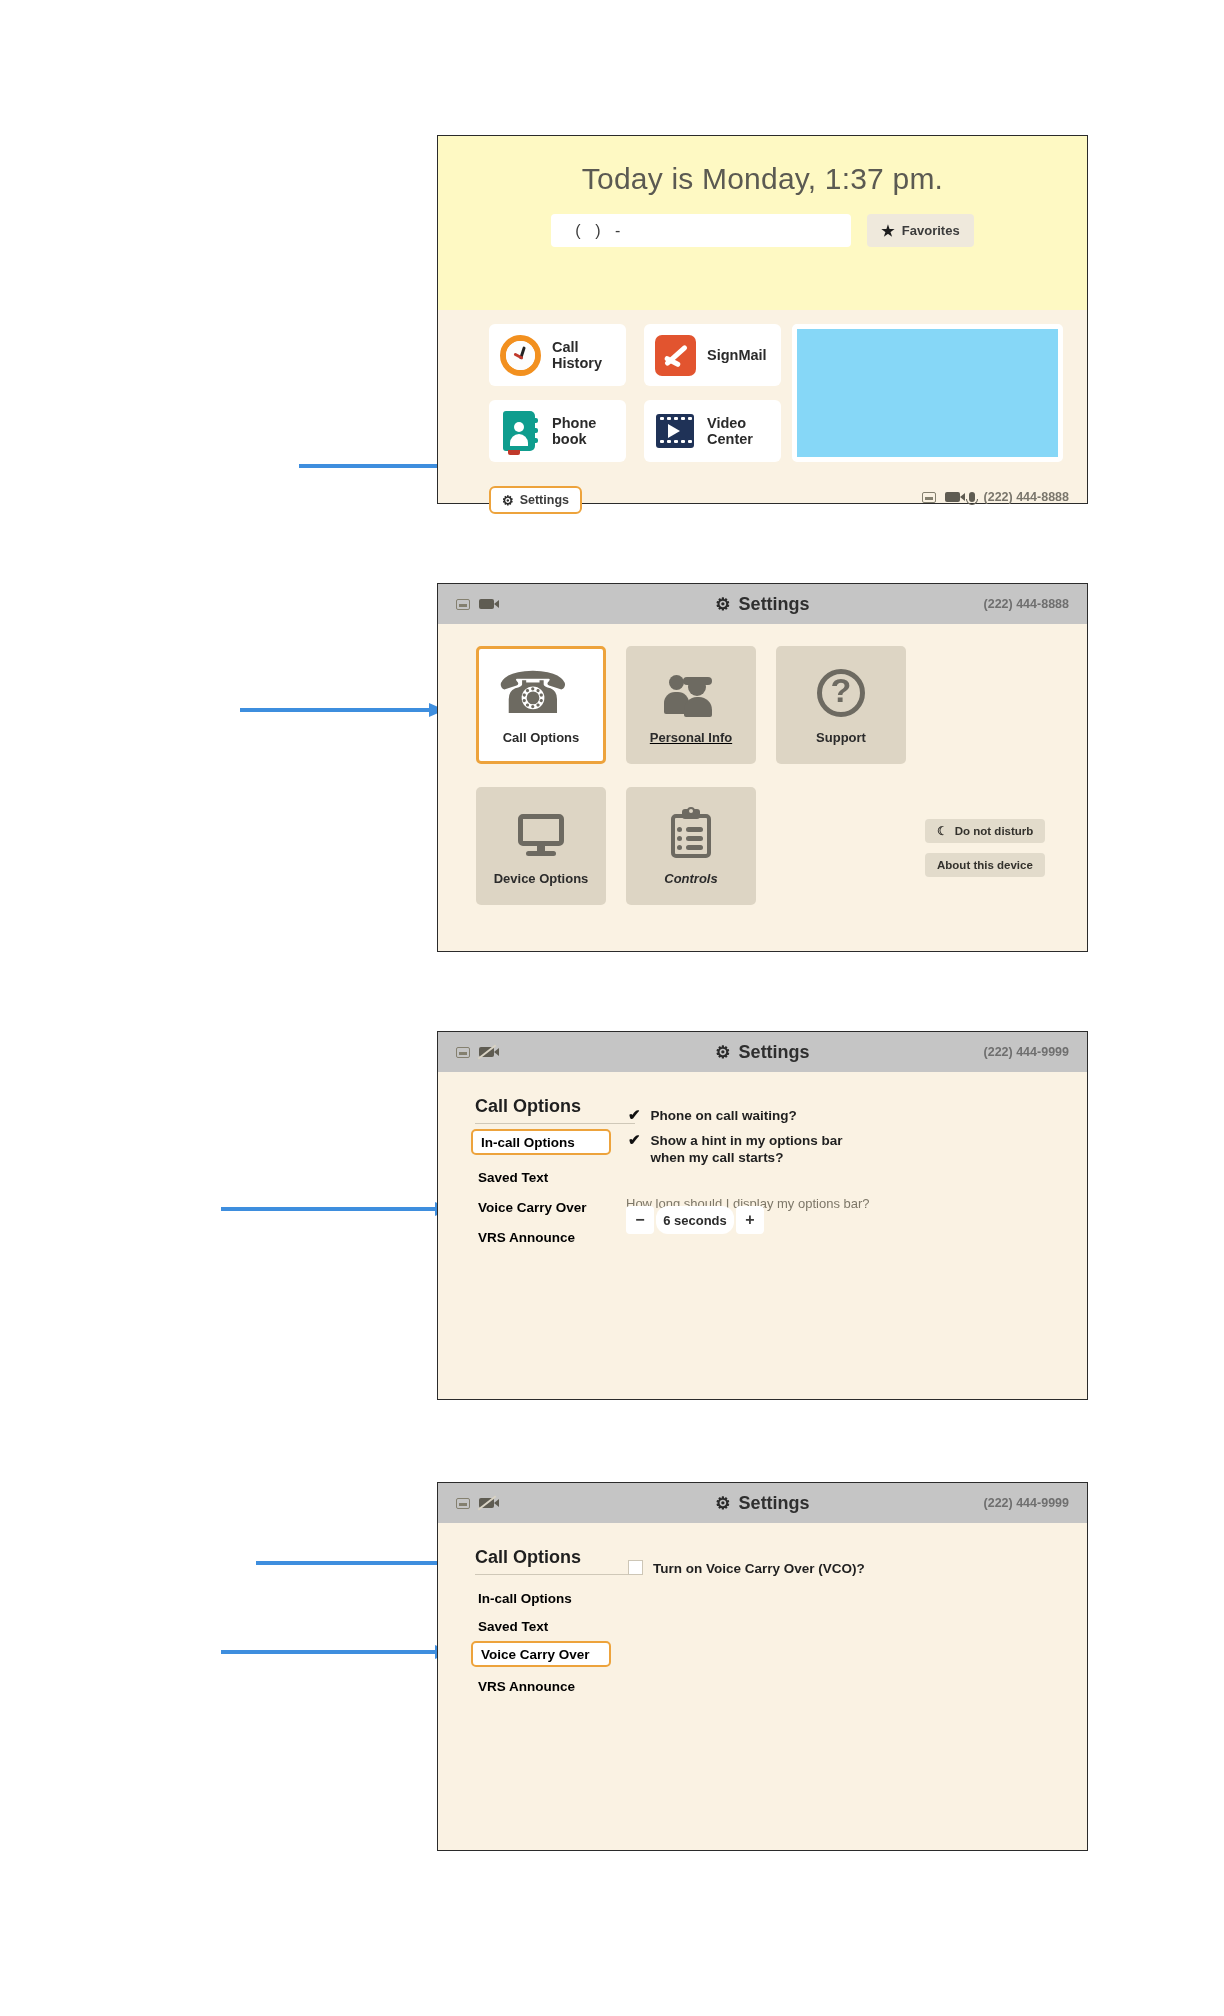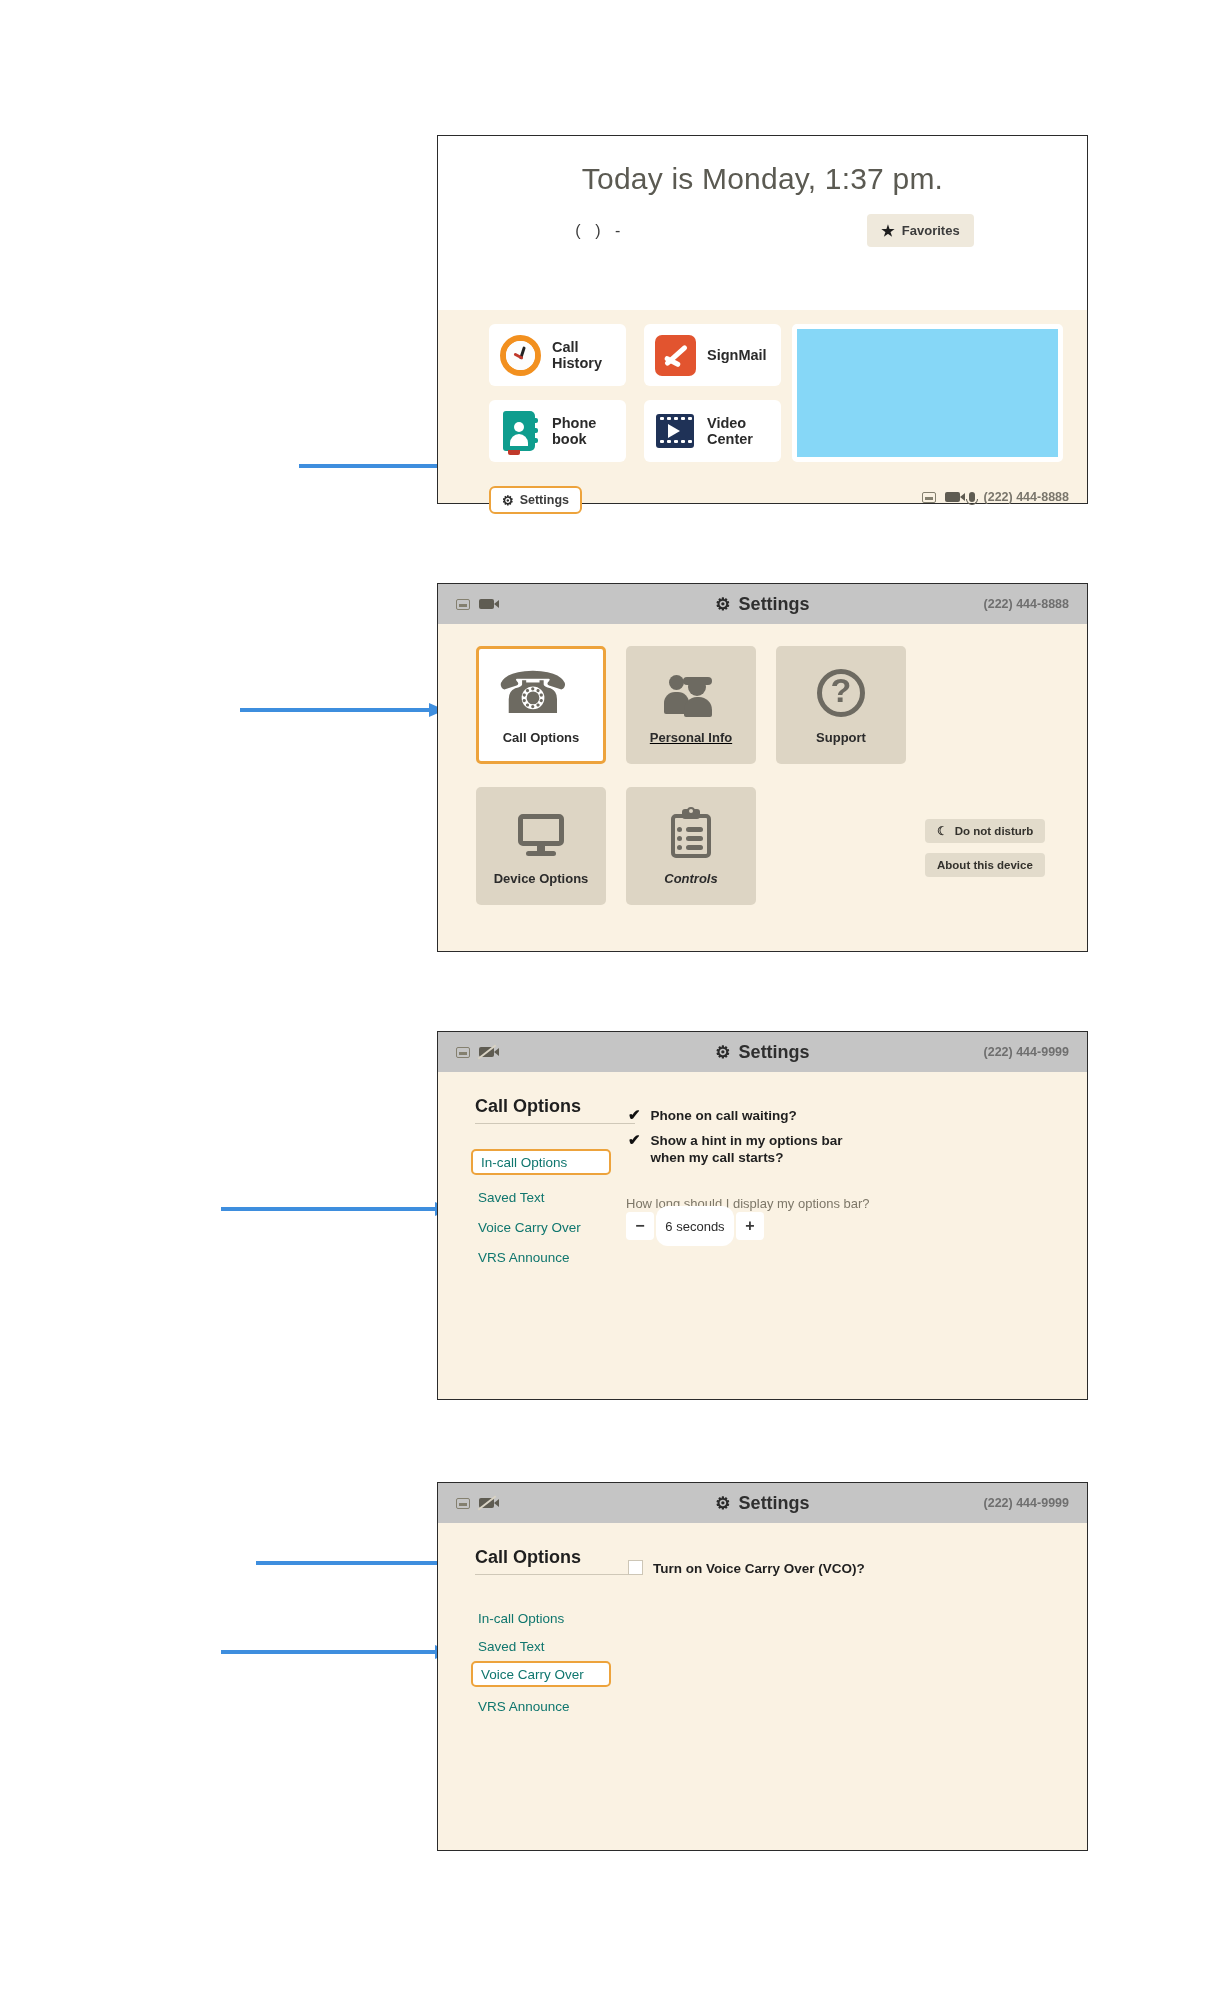--- a/index.html
+++ b/index.html
@@ -22,21 +22,21 @@
     border: 1px solid #2b2b2b;
     box-sizing: border-box;
   }
 
   
   #panel-home { left: 437px; top: 135px; width: 651px; height: 369px; }
 
   .home-header {
     position: relative;
     height: 174px;
-    background: #ffffff;
+    background: #fef9c3;
     box-sizing: border-box;
   }
   .home-clock {
     position: absolute;
     top: 26px; left: 0; right: 0;
     text-align: center;
     font-size: 30px;
     color: #5b5a52;
     font-weight: 300;
     letter-spacing: .2px;
@@ -426,23 +426,23 @@
 
   .co-title {
     position: absolute; left: 37px;
     font-size: 18px; font-weight: 700; color: #1f1f1f;
     padding-bottom: 6px;
     border-bottom: 1px solid #cfc8b8;
     width: 160px;
   }
   .co-nav-item {
     position: absolute; left: 37px;
-    font-size: 13.5px; font-weight: 400; color: #0f766e;
+    font-size: 13.5px; font-weight: 700; color: #000000;
     height: 22px; display: flex; align-items: center;
-    padding-left: 3px; box-sizing: border-box; margin-top: 20px;
+    padding-left: 3px; box-sizing: border-box;
   }
   .co-nav-item.selected {
     left: 33px;
     width: 140px;
     background: #ffffff;
     border: 2px solid #eda33c;
     border-radius: 5px;
     height: 26px;
     padding-left: 8px;
   }
@@ -469,24 +469,24 @@
     position: absolute;
     display: flex; align-items: center; gap: 2px;
   }
   .step-btn {
     width: 28px; height: 28px;
     background: #ffffff; border-radius: 4px;
     display: flex; align-items: center; justify-content: center;
     font-size: 16px; color: #3a3a3a; font-weight: 600;
   }
   .step-val {
-    height: 40px; min-width: 78px;
+    height: 28px; min-width: 78px;
     background: #ffffff; border-radius: 12px;
     display: flex; align-items: center; justify-content: center;
-    font-size: 13px; color: #2b2b2b; font-weight: 400;
+    font-size: 13px; color: #2b2b2b; font-weight: 700;
   }
 
   
   .arrow { position: absolute; height: 14px; }
   .arrow .shaft {
     position: absolute; left: 0; top: 5px; height: 4px;
     background: #3e8ede;
   }
   .arrow .head {
     position: absolute; top: 0;

